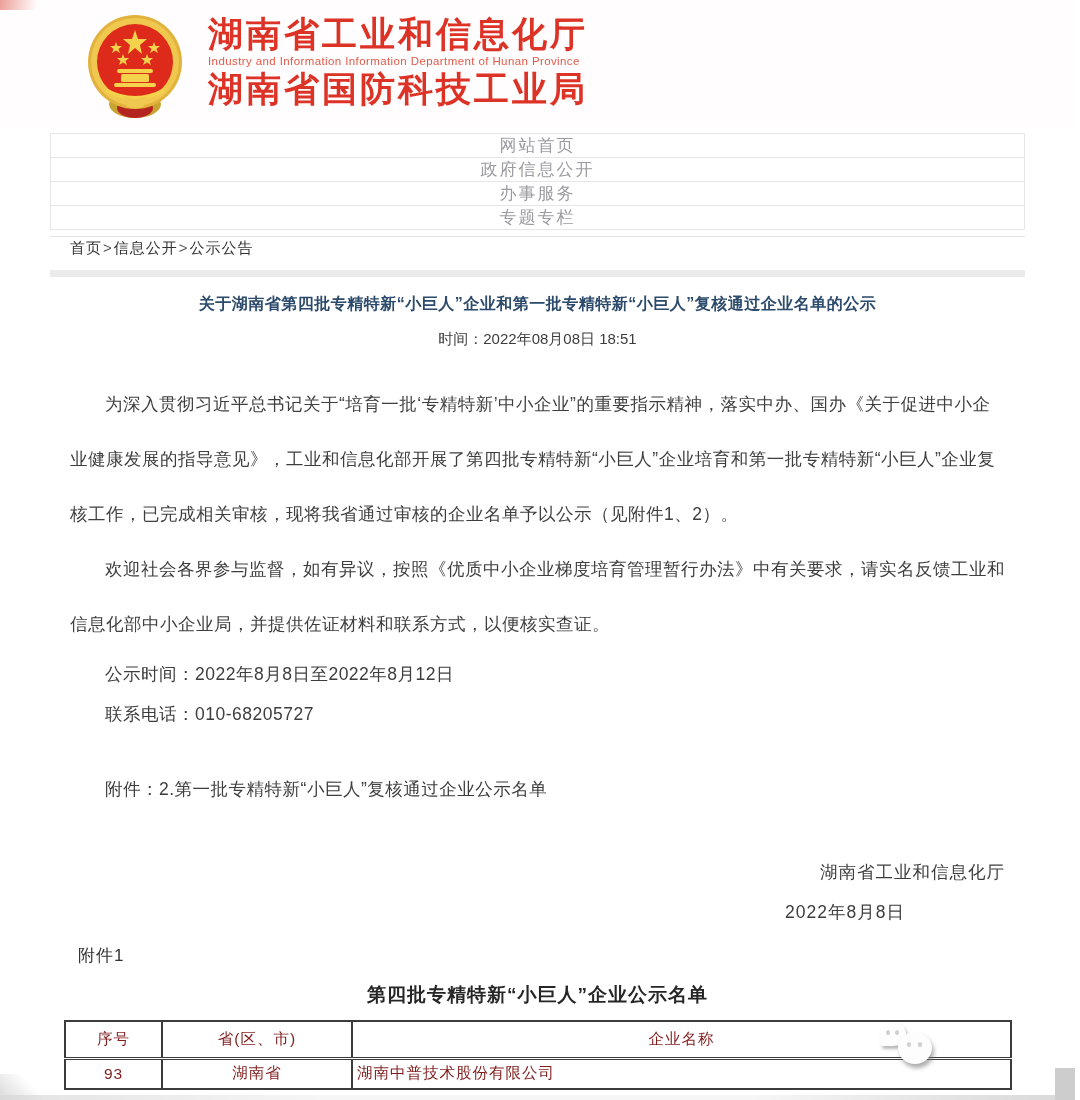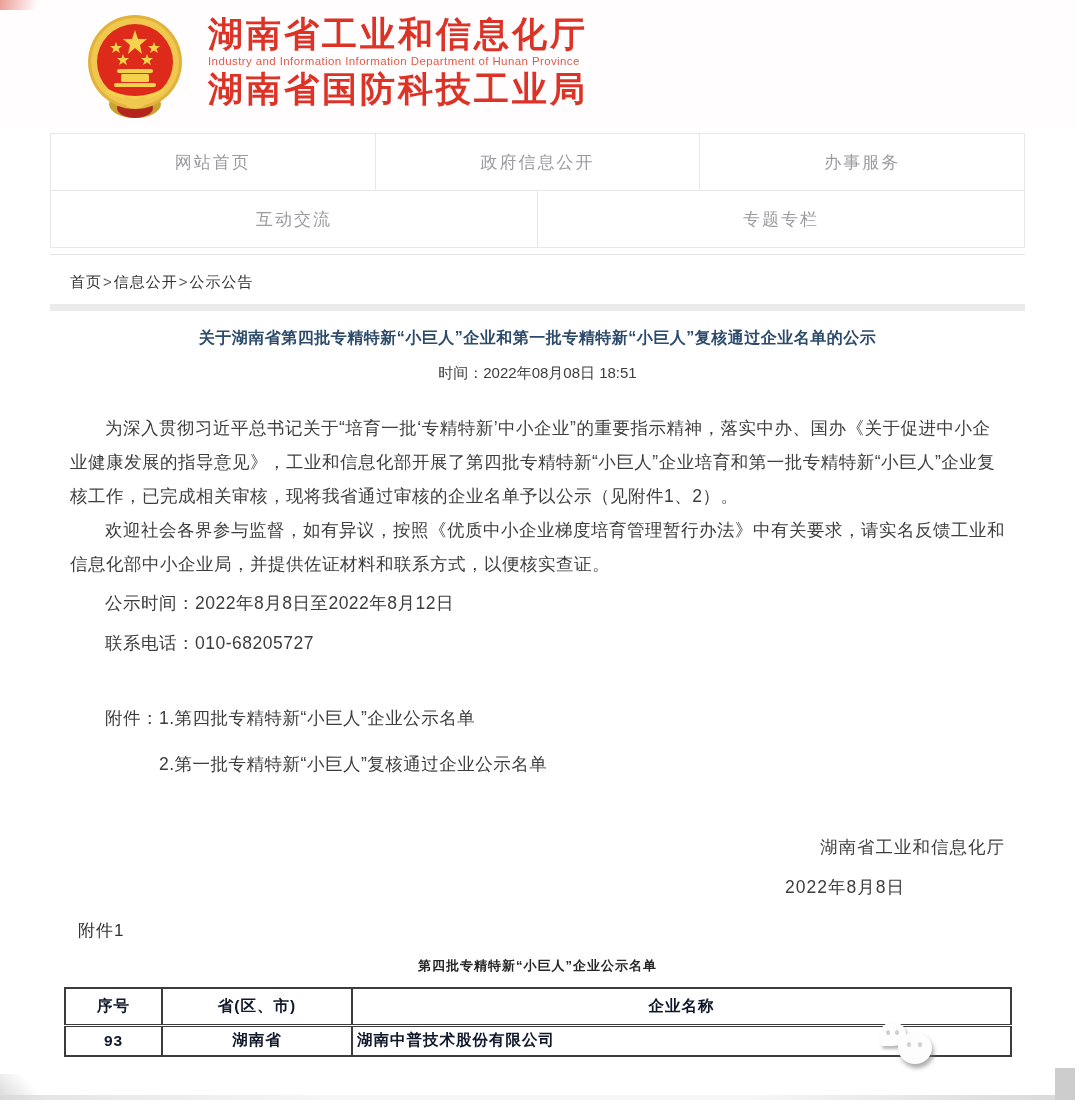--- a/index.html
+++ b/index.html
@@ -17,56 +17,56 @@
 
   
   .header { display:flex; align-items:flex-start; padding:10px 0 6px 84px; height:128px; background:#fffdfd; }
   .emblem { width:102px; height:110px; flex:0 0 auto; margin-top:2px; }
   .org-block { margin-left:22px; padding-top:4px; }
   .org-title { color:#dd3327; font-size:35px; font-weight:bold; letter-spacing:3px; line-height:40px; white-space:nowrap; }
   .org-sub { color:#e25a49; font-size:11.5px; line-height:15px; letter-spacing:.4px; white-space:nowrap; }
 
   
   .nav { margin:5px 50px 0; border-top:1px solid #e7e7e7; border-left:1px solid #e7e7e7; }
-  .nav-row { display:flex; }
+  .nav-row { display:flex;flex-direction:column; }
   .nav-cell { flex:1; height:57px; display:flex; align-items:center; justify-content:center;
     border-right:1px solid #e7e7e7; border-bottom:1px solid #e7e7e7;
     color:#9b9ba1; font-size:17px; letter-spacing:2px; cursor:pointer; background:#fff; }
 
   
-  .breadcrumb { margin:6px 50px 0; border-top:1px solid #e3e3e3; padding:18px 20px 12px;
+  .breadcrumb { margin:6px 50px 0; border-top:1px solid #e3e3e3; padding:2px 20px 12px;
     font-size:15px; color:#333; letter-spacing:1px; }
   .breadcrumb span { cursor:pointer; }
   .crumb-sep { color:#555; margin:0 1px; }
   .sep-band { margin:0 50px; height:7px; background:#ebebeb; }
 
   
   .article-title { margin:17px 46px 0; text-align:center; color:#2c4a6b;
     font-size:16px; font-weight:bold; letter-spacing:.5px; }
   .publish-time { margin-top:15px; text-align:center; color:#3d3d3d; font-size:15px; }
 
   .body-text { margin:28px 70px 0; font-size:17.5px; color:#3e3e3e; }
-  .body-text p { text-indent:2em; line-height:34px; letter-spacing:.5px; }
+  .body-text p { text-indent:2em; line-height:55px; letter-spacing:.5px; }
 
   .info-lines { margin:2px 70px 0; font-size:17.5px; }
   .info-lines div { padding-left:2em; line-height:40px; letter-spacing:.5px; }
 
   .attachments { margin:32px 70px 0; font-size:17.5px; display:flex; line-height:46px; letter-spacing:.5px; }
   .att-label { padding-left:2em; white-space:nowrap; }
   .att-items div { cursor:pointer; }
 
   .signature { margin:40px 70px 0; text-align:right; font-size:17.5px; line-height:40px; letter-spacing:1px; }
   .signature .sig-date { margin-right:100px; }
 
   
   .appendix-label { margin:12px 0 2px 78px; font-size:17px; color:#333; letter-spacing:1px; }
-  .table-title { margin-top:15px; text-align:center; font-size:13px; font-weight:bold; color:#262626; letter-spacing:1px; }
+  .table-title { margin-top:15px; text-align:center; font-size:19px; font-weight:bold; color:#262626; letter-spacing:1px; }
 
   table.ent-table { border-collapse:collapse; margin:12px 0 0 64px; width:948px; table-layout:fixed; }
-  .ent-table th, .ent-table td { border:2px solid #3c3c3c; font-weight:bold; font-size:15.5px; color:#0f172a;
+  .ent-table th, .ent-table td { border:2px solid #3c3c3c; font-weight:normal; font-size:15.5px; color:#7f1d1d;
     text-align:center; letter-spacing:1px; }
   .ent-table thead th { height:37px; border-bottom:3px double #3c3c3c; }
   .ent-table tbody td { height:31px; }
   .col-idx { width:97px; } .col-prov { width:190px; }
   .ent-table td.cell-name { text-align:left; padding-left:4px; }
 
   
   .watermark { position:absolute; left:878px; top:1018px; display:flex; align-items:center; z-index:5; }
   .wm-logo { position:relative; width:62px; height:52px; }
   .wm-bubble { position:absolute; left:2px; top:4px; width:26px; height:24px; border-radius:50% 50% 50% 12%;
@@ -118,21 +118,20 @@
     </div>
   </div>
 
   <div class="nav">
     <div class="nav-row">
       <div class="nav-cell">网站首页</div>
       <div class="nav-cell">政府信息公开</div>
       <div class="nav-cell">办事服务</div>
     </div>
     <div class="nav-row">
-      <div class="nav-cell">互动交流</div>
       <div class="nav-cell">专题专栏</div>
     </div>
   </div>
 
   <div class="breadcrumb">
     <span>首页</span><span class="crumb-sep">&gt;</span><span>信息公开</span><span class="crumb-sep">&gt;</span><span>公示公告</span>
   </div>
   <div class="sep-band"></div>
 
   <div class="article-title">关于湖南省第四批专精特新“小巨人”企业和第一批专精特新“小巨人”复核通过企业名单的公示</div>
@@ -144,21 +143,20 @@
   </div>
 
   <div class="info-lines">
     <div>公示时间：2022年8月8日至2022年8月12日</div>
     <div>联系电话：010-68205727</div>
   </div>
 
   <div class="attachments">
     <div class="att-label">附件：</div>
     <div class="att-items">
-      <div>1.第四批专精特新“小巨人”企业公示名单</div>
       <div>2.第一批专精特新“小巨人”复核通过企业公示名单</div>
     </div>
   </div>
 
   <div class="signature">
     <div>湖南省工业和信息化厅</div>
     <div class="sig-date">2022年8月8日</div>
   </div>
 
   <div class="appendix-label">附件1</div>

